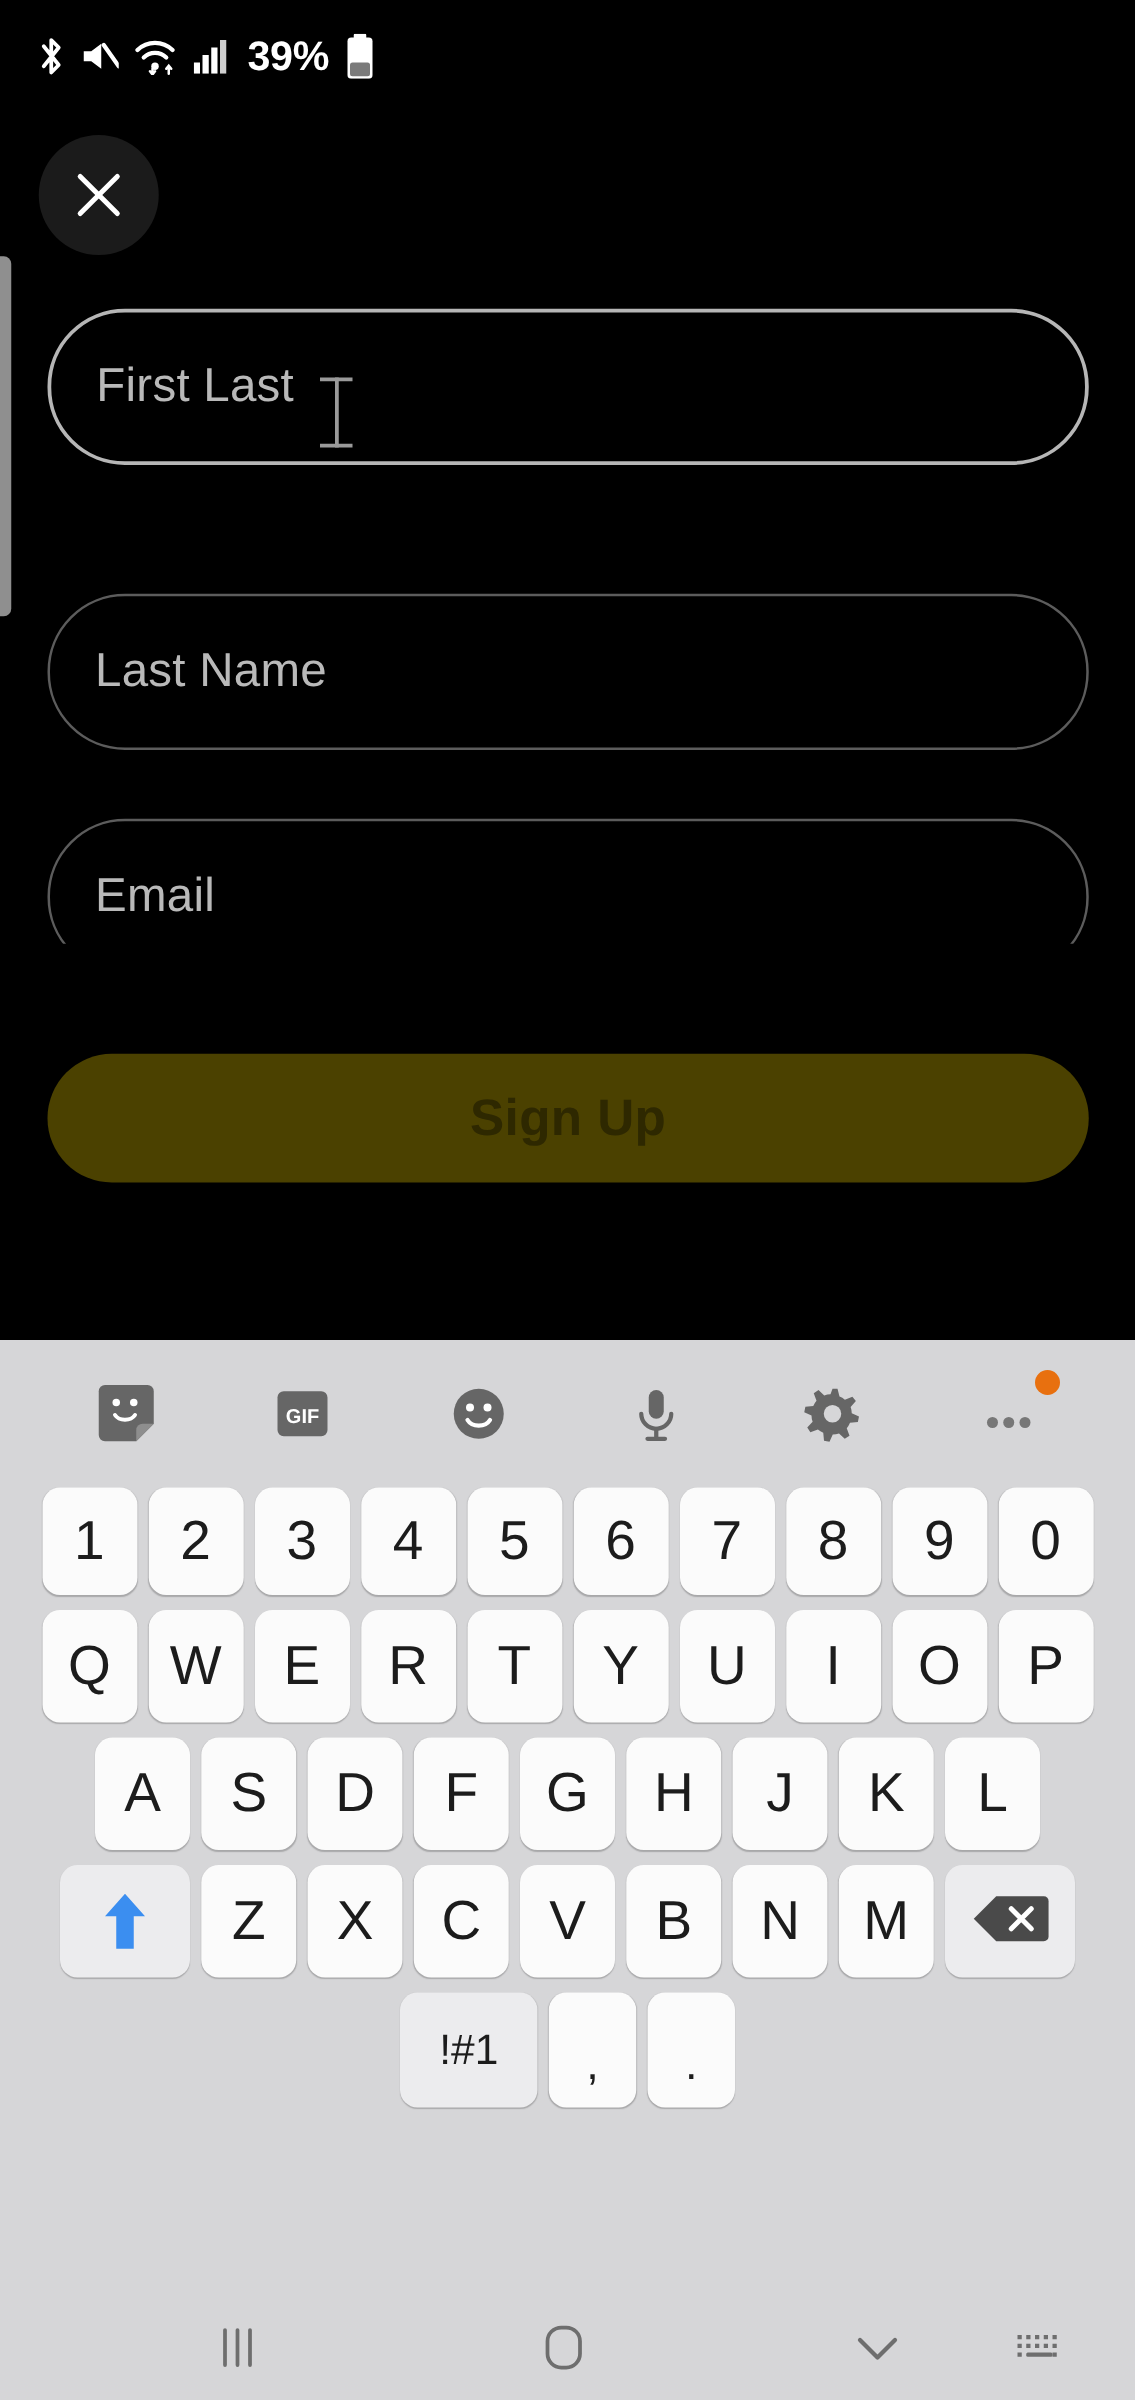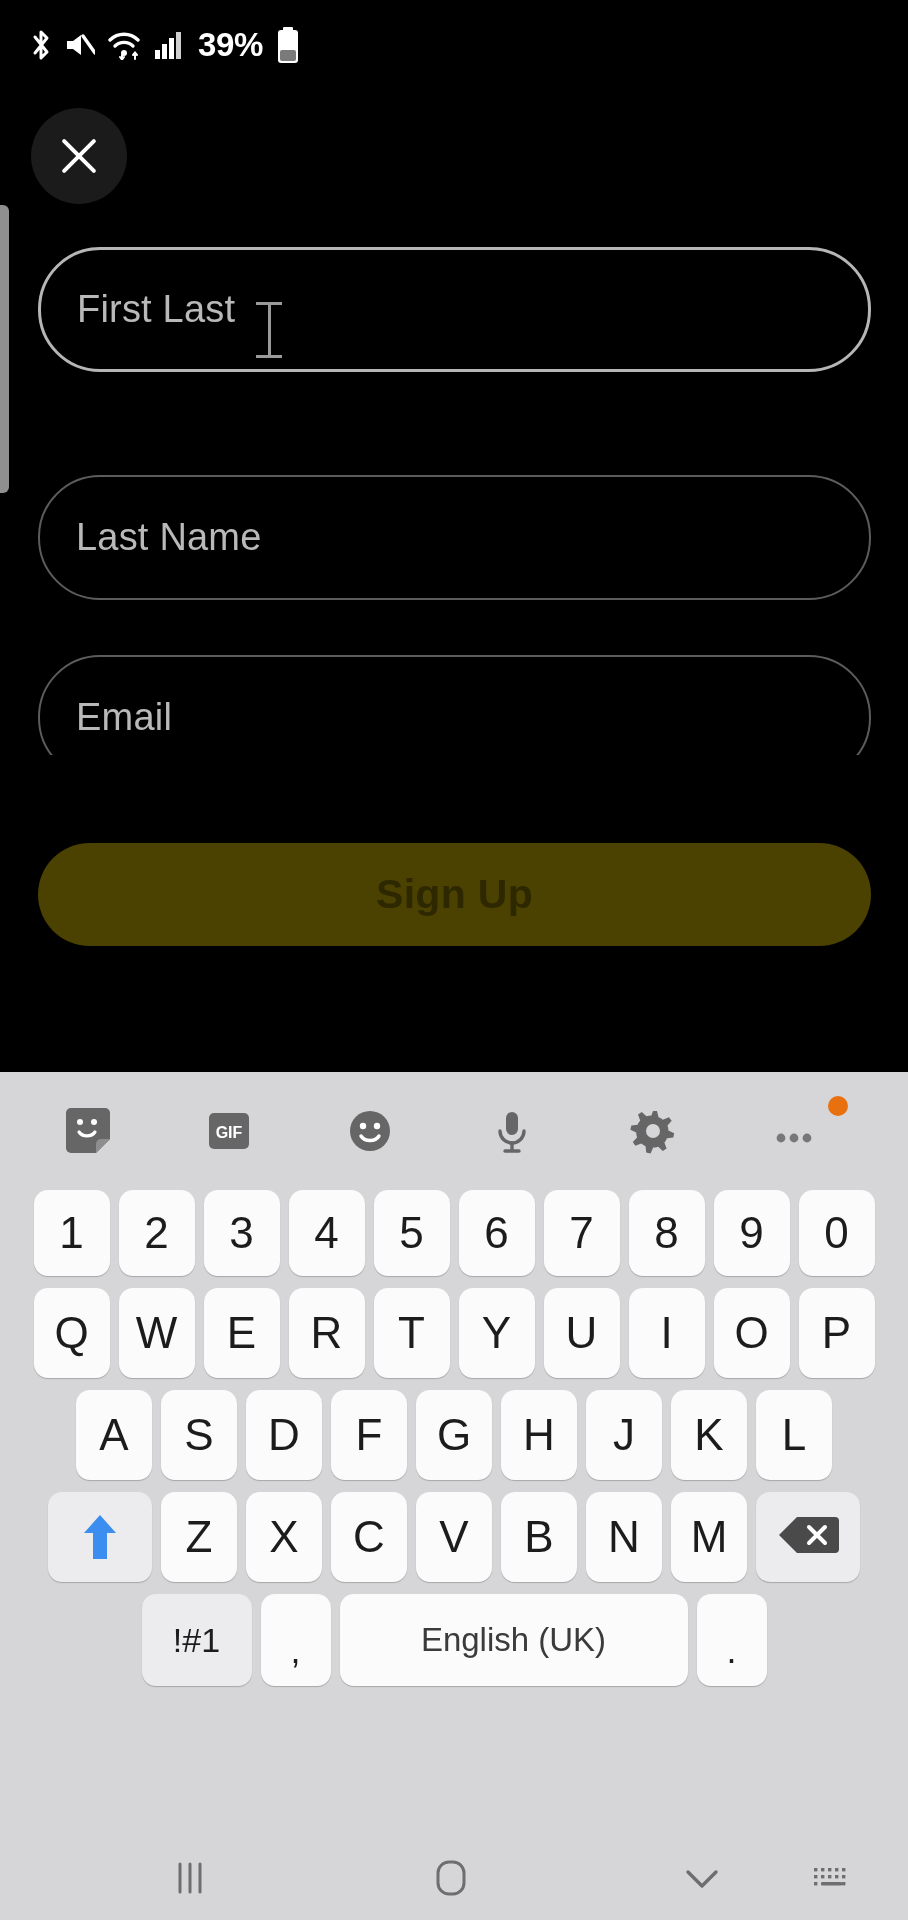--- a/index.html
+++ b/index.html
@@ -84,21 +84,21 @@
   
   .keyboard {
     position:absolute; left:0; top:1072px; width:908px; height:768px;
     background:#d6d6d8;
   }
   .kb-toolbar {
     height:118px; display:flex; align-items:center; justify-content:space-around;
     padding:0 30px;
   }
   .kb-tool { position:relative; width:78px; height:78px;
-    display:flex; align-items:center; }
+    display:flex; align-items:center; justify-content:center; }
   .badge-dot {
     position:absolute; right:-2px; top:4px; width:20px; height:20px;
     border-radius:50%; background:#e8700f;
   }
 
   .kb-rows { padding:0 8px; }
   .kb-row { display:flex; justify-content:center; align-items:center; gap:9px; margin-bottom:12px; }
   .key {
     background:#fbfbfb; border-radius:14px;
     display:flex; align-items:center; justify-content:center;
@@ -316,21 +316,20 @@
                 <path d="M20 3 H58 a4 4 0 0 1 4 4 v28 a4 4 0 0 1 -4 4 H20 L2 21 Z" fill="#4a4a4a"></path>
                 <path d="M32 13 L48 29 M48 13 L32 29" stroke="#fff" stroke-width="4" stroke-linecap="round"></path>
               </svg>
           </span>
         </div>
       </div>
 
       <div class="kb-row">
         <div class="key key-fn key-sym">!#1</div>
         <div class="key key-comma">,</div>
-        <div class="key key-space">English (UK)</div>
         <div class="key key-dot">.</div>
       </div>
 
     </div>
   </div>
 
   <div class="navbar">
     <div class="nav-item nav-recents">
       <span>
         <svg width="42" height="34" viewBox="0 0 42 34">

